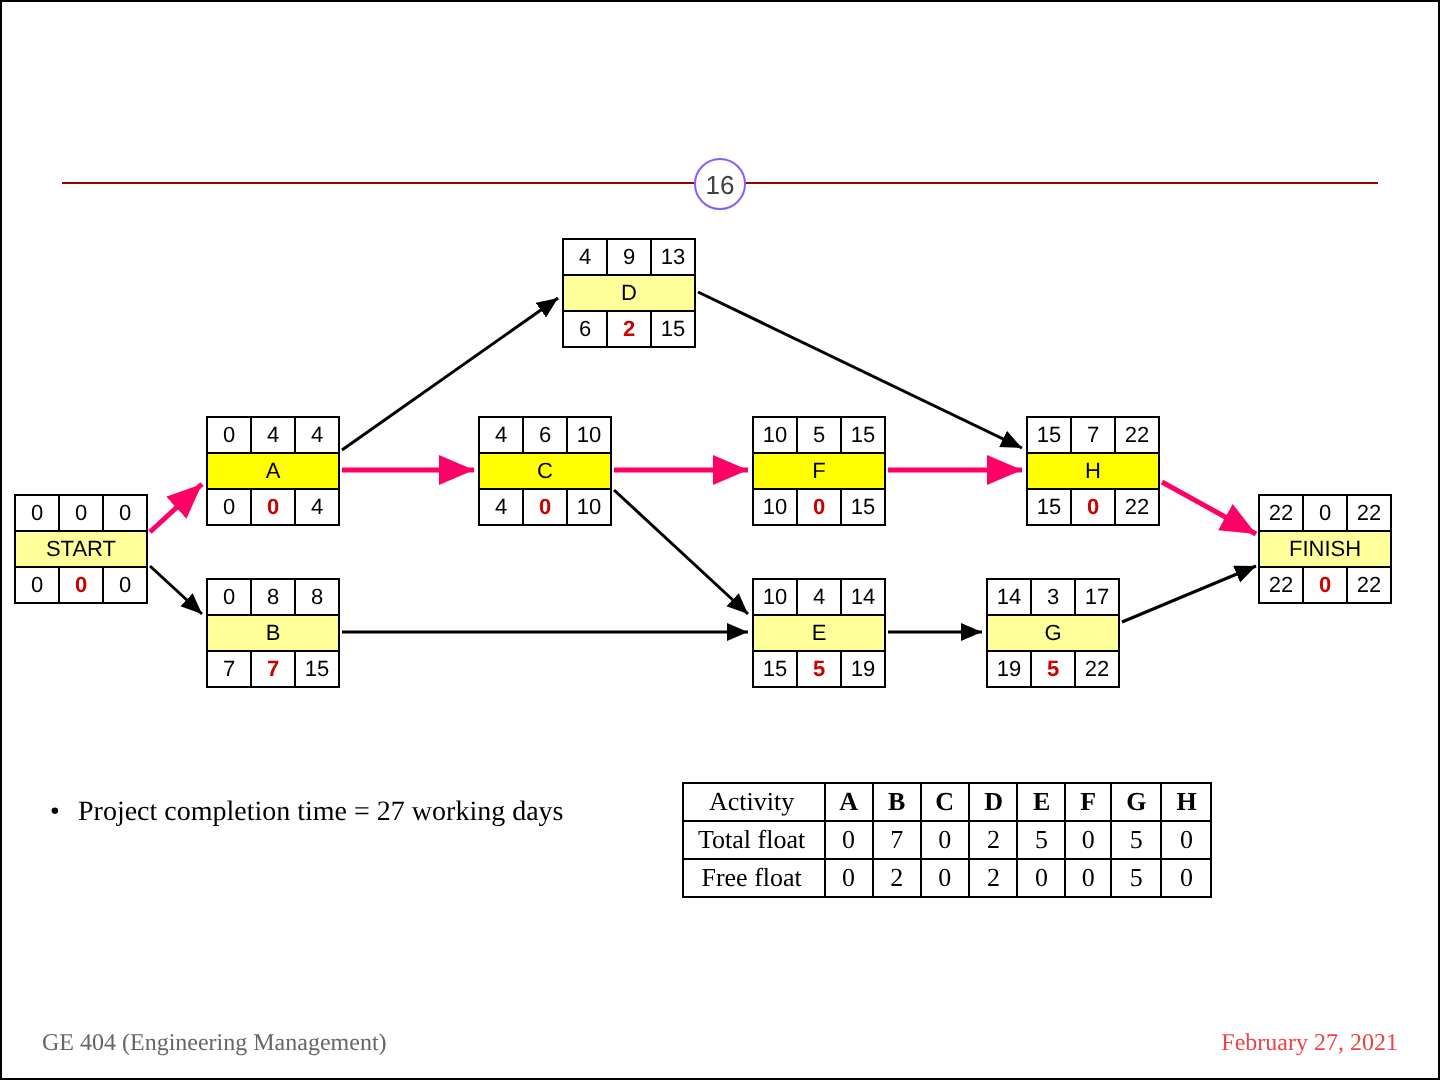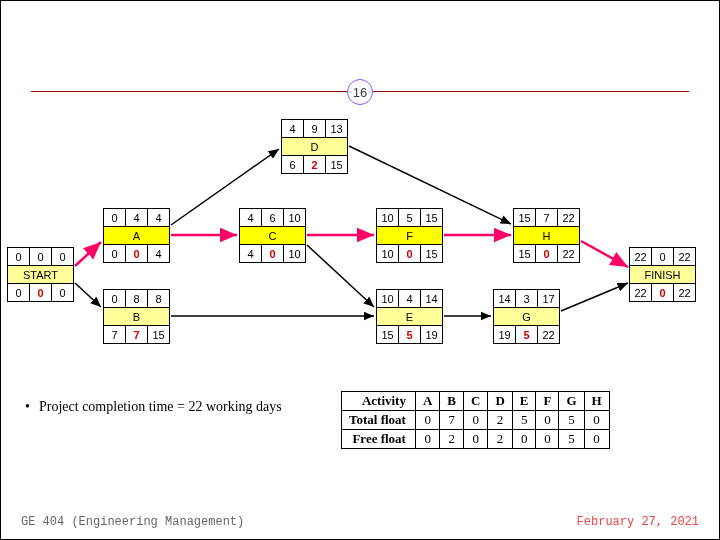--- a/index.html
+++ b/index.html
@@ -14,22 +14,22 @@
   .node td { border: 1px solid #000; width: 22px; height: 18px; text-align: center; vertical-align: middle; font-size: 11px; background: #fff; padding: 0; }
   .node .lbl { background: #ffff99; font-weight: normal; }
   .node .cplbl { background: #ffff00; }
   .node .red { color: #cc0000; font-weight: bold; }
   svg.arrows { position: absolute; top: 0; left: 0; width: 720px; height: 240px; pointer-events: none; }
   .notes { position: absolute; top: 398px; left: 24px; font-family: "Times New Roman", serif; font-size: 14px; }
   .notes .bul { display: inline-block; width: 14px; color: #000; }
   .float-table { position: absolute; top: 390px; left: 340px; border-collapse: collapse; font-family: "Times New Roman", serif; font-size: 13px; }
   .float-table td, .float-table th { border: 1px solid #000; padding: 1px 7px; text-align: center; font-weight: normal; }
   .float-table th { font-weight: bold; }
-  .float-table .rowh { font-weight: bold; text-align: right; padding-left: 7px; padding-right: 9px; }
-  .footer { position: absolute; bottom: 10px; left: 20px; right: 20px; font-family: Liberation Mono, monospace; font-size: 12px; color: #666; display: flex; justify-content: space-between; }
+  .float-table .rowh { font-weight: normal; text-align: center; padding-left: 7px; padding-right: 9px; }
+  .footer { position: absolute; bottom: 10px; left: 20px; right: 20px; font-family: Liberation Serif, serif; font-size: 12px; color: #666; display: flex; justify-content: space-between; }
   .footer .date { color: #ef4444; }
 </style>
 </head>
 <body>
 
 <div class="page">
   <div class="badge-line"></div>
   <div class="badge">16</div>
 
   <div class="diagram">
@@ -263,21 +263,21 @@
               <td>22</td>
               <td class="red">0</td>
               <td>22</td>
             </tr>
           </tbody>
         </table>
     </div>
   </div>
 
   <div class="notes">
-    <div><span class="bul">•</span><span>Project completion time = 22 working days</span></div>
+    <div><span class="bul">•</span><span>Project completion time = 27 working days</span></div>
   </div>
 
   <table class="float-table">
     <tbody>
         <tr>
       <th class="rowh">Activity</th>
       <th>A</th>
           <th>B</th>
       <th>C</th>
           <th>D</th>

